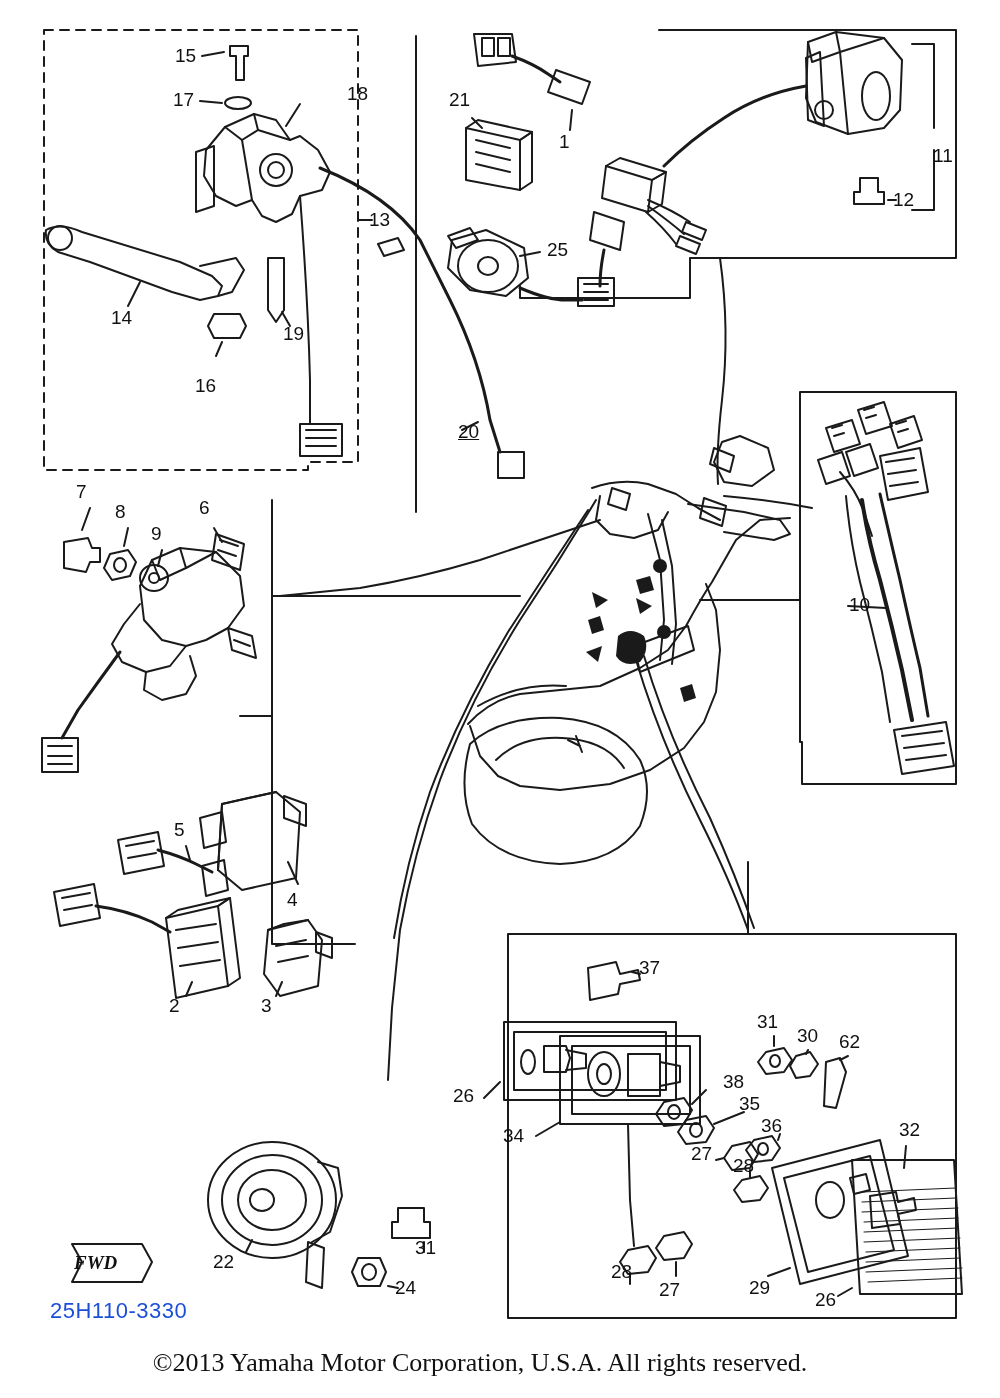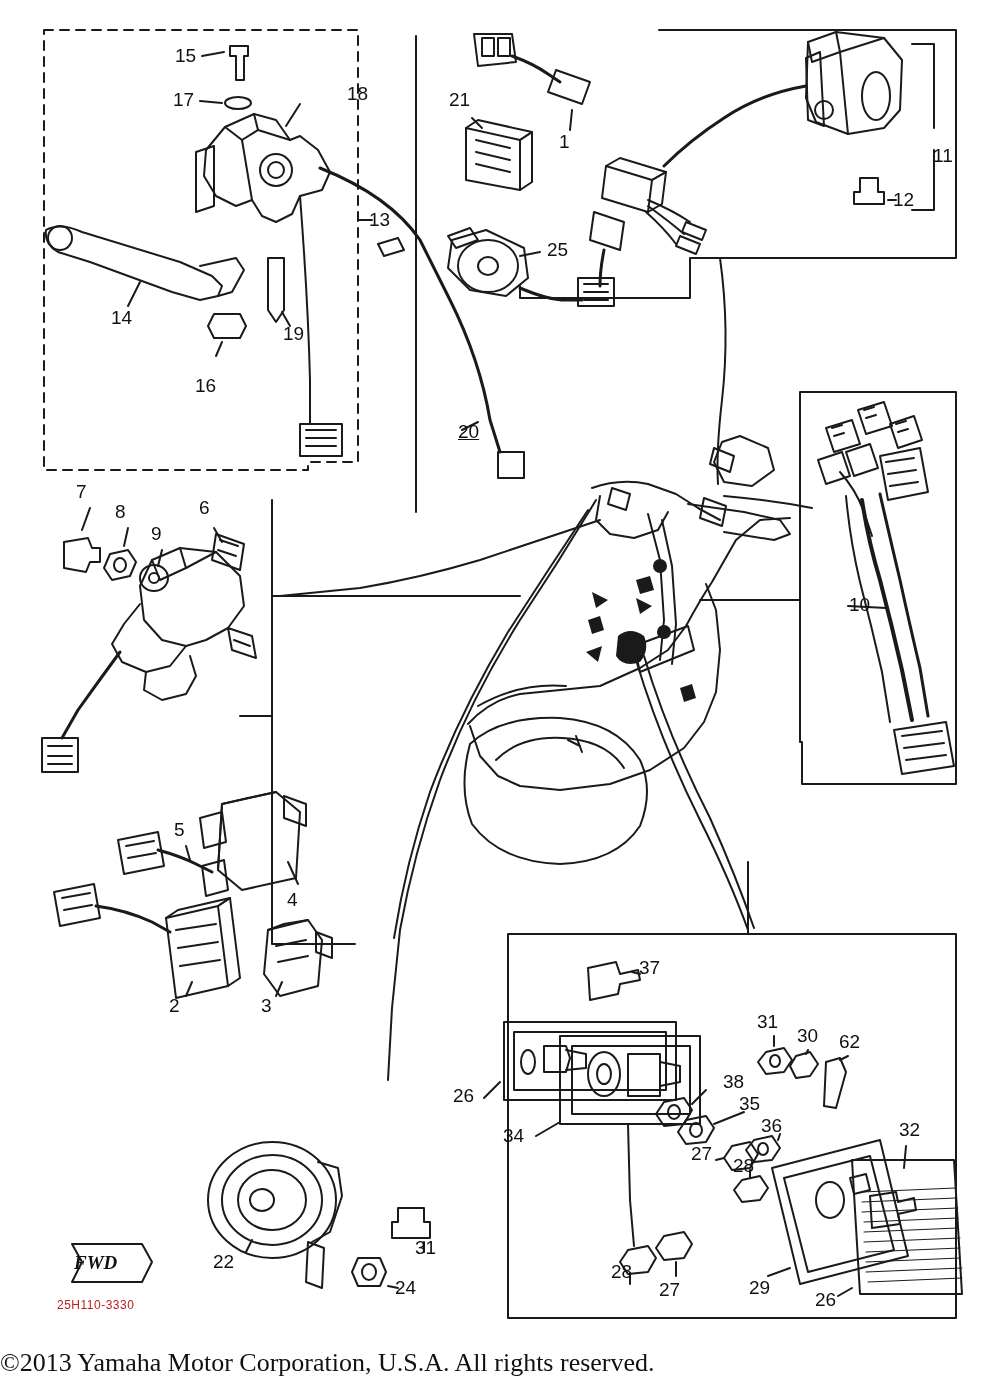--- a/index.html
+++ b/index.html
@@ -23,31 +23,31 @@
   .callout {
     position: absolute;
     font-family: "Liberation Sans", sans-serif;
     font-size: 19px;
     color: #111;
     white-space: nowrap;
     line-height: 1;
   }
   #part-number {
     position: absolute;
-    left: 57px; top: 1298px;
+    left: 50px; top: 1298px;
     font-family: "Liberation Sans", sans-serif;
-    font-size: 12px;
+    font-size: 22px;
     letter-spacing: 0.5px;
-    color: #b91c1c;
+    color: #1d4ed8;
   }
   #copyright {
     position: absolute;
     left: 0; top: 1348px;
     width: 960px;
-    text-align: left;
+    text-align: center;
     font-family: "Liberation Serif", serif;
     font-size: 26px;
     color: #111;
   }
   #fwd-label {
     position: absolute;
     left: 74px; top: 1252px;
     font-family: "Liberation Serif", serif;
     font-style: italic;
     font-weight: bold;

